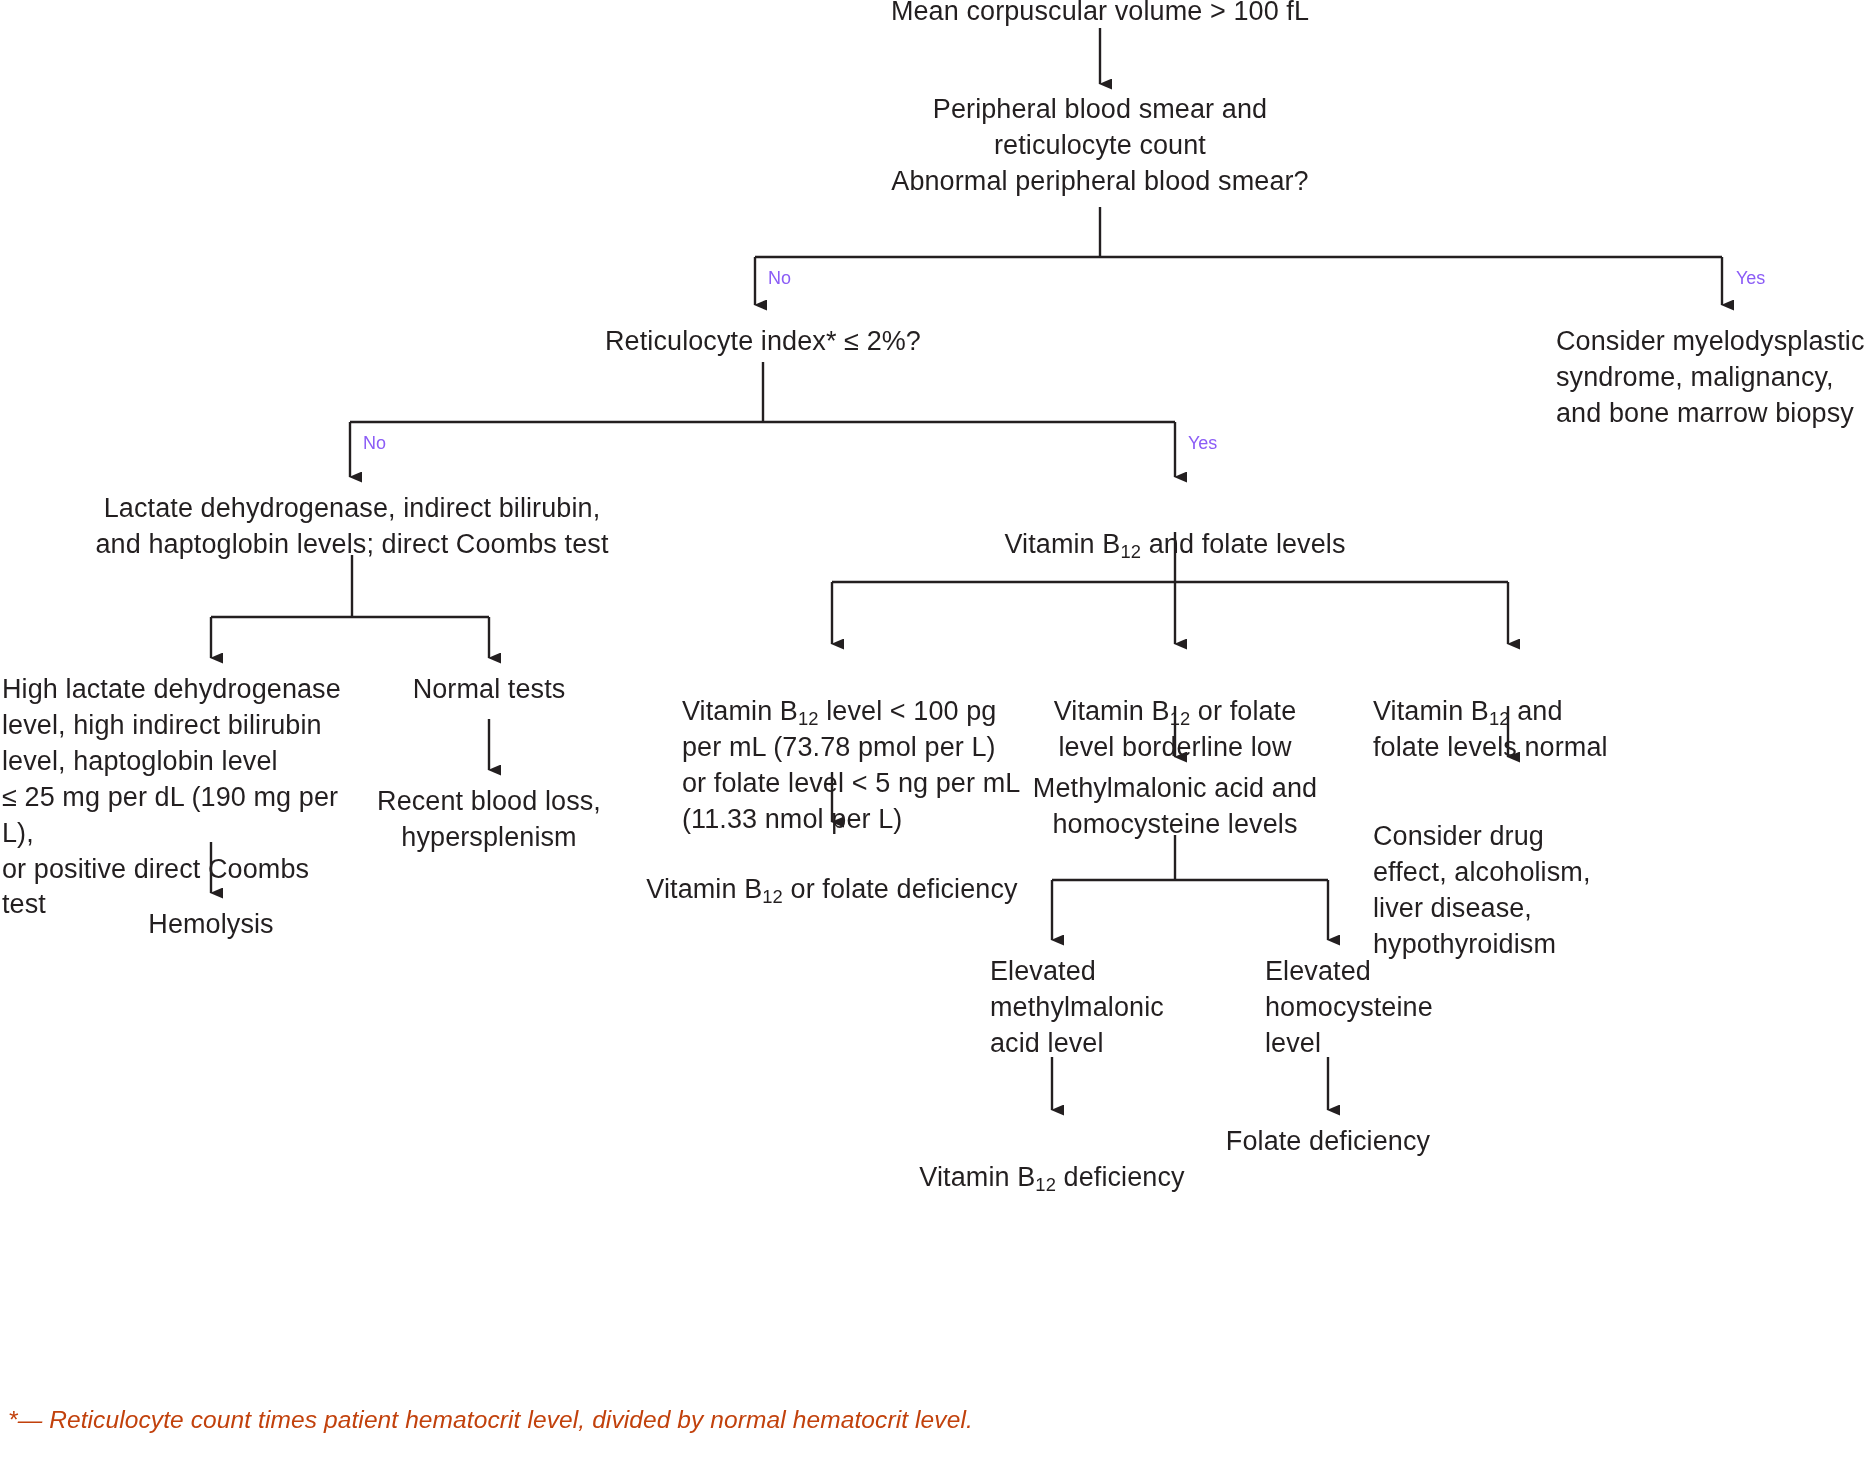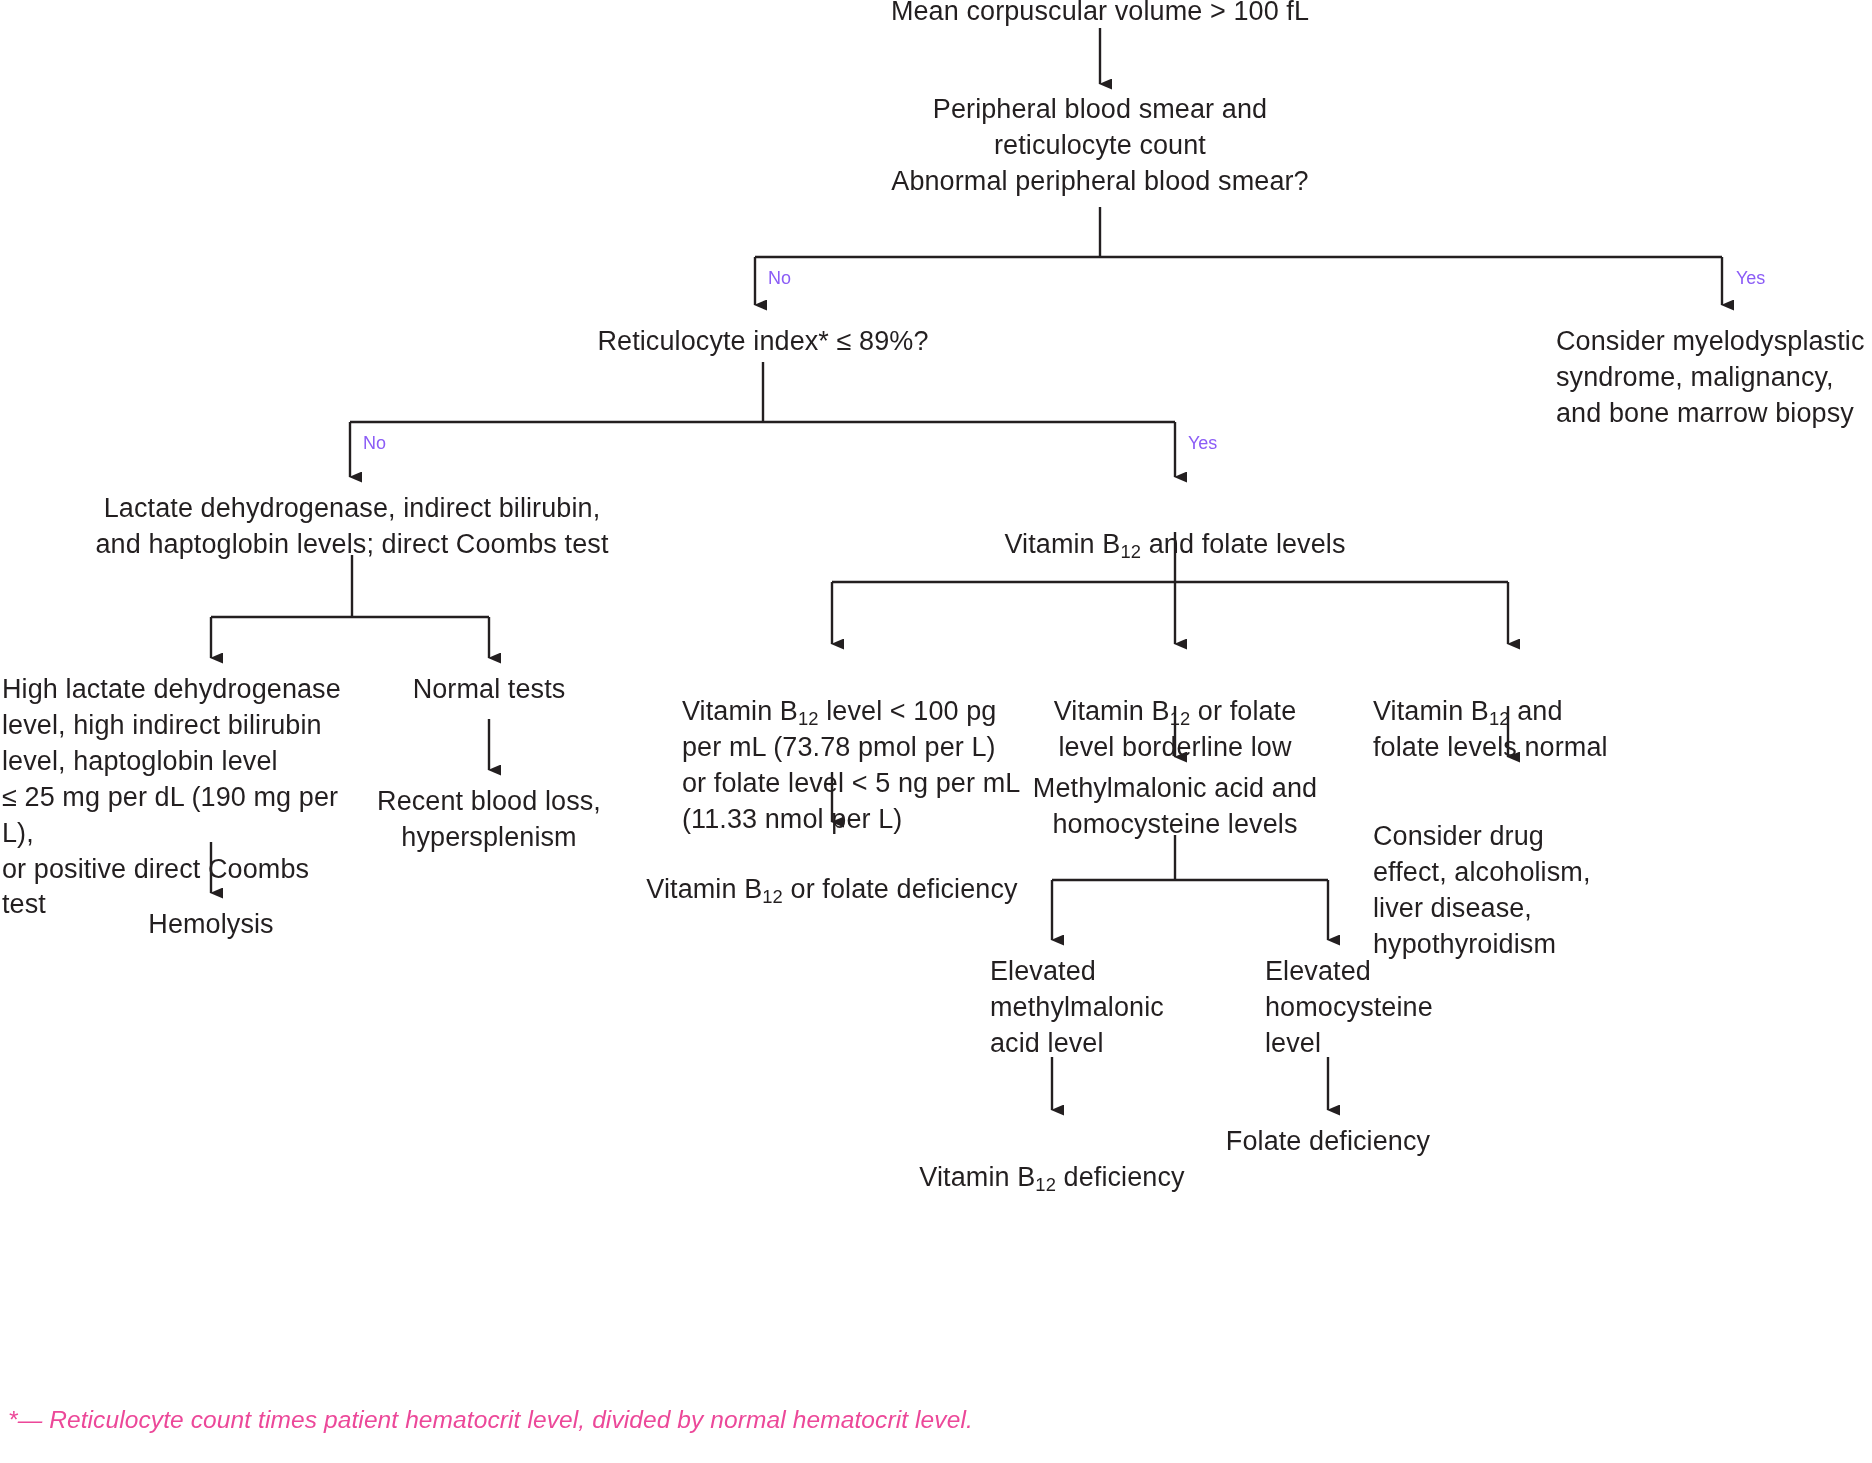--- a/index.html
+++ b/index.html
@@ -42,21 +42,21 @@
     font-size: 18px;
     line-height: 1.2;
     color: #8b5cf6;
   }
   .footnote {
     position: absolute;
     left: 8px;
     top: 1406px;
     font-size: 24.5px;
     font-style: italic;
-    color: #ec4899;
+    color: #c2410c;
     white-space: pre;
     letter-spacing: 0.1px;
   }
   sub {
     font-size: 0.68em;
     vertical-align: baseline;
     position: relative;
     top: 0.30em;
   }
 </style>
@@ -120,21 +120,21 @@
   <div class="node center" style="left:750px; top:-6px; width:700px;">Mean corpuscular volume &gt; 100 fL</div>
 
   <div class="node center" style="left:800px; top:92px; width:600px;">Peripheral blood smear and
 reticulocyte count
 Abnormal peripheral blood smear?</div>
 
   <div class="node left" style="left:1556px; top:324px; width:330px;">Consider myelodysplastic
 syndrome, malignancy,
 and bone marrow biopsy</div>
 
-  <div class="node center" style="left:513px; top:324px; width:500px;">Reticulocyte index* ≤ 89%?</div>
+  <div class="node center" style="left:513px; top:324px; width:500px;">Reticulocyte index* ≤ 2%?</div>
 
   <div class="node center" style="left:77px; top:491px; width:550px;">Lactate dehydrogenase, indirect bilirubin,
 and haptoglobin levels; direct Coombs test</div>
 
   <div class="node center" style="left:925px; top:491px; width:500px;">
     <span>Vitamin B<sub>12</sub> and folate levels</span>
   </div>
 
   <div class="node left" style="left:2px; top:672px; width:350px;">High lactate dehydrogenase
 level, high indirect bilirubin

